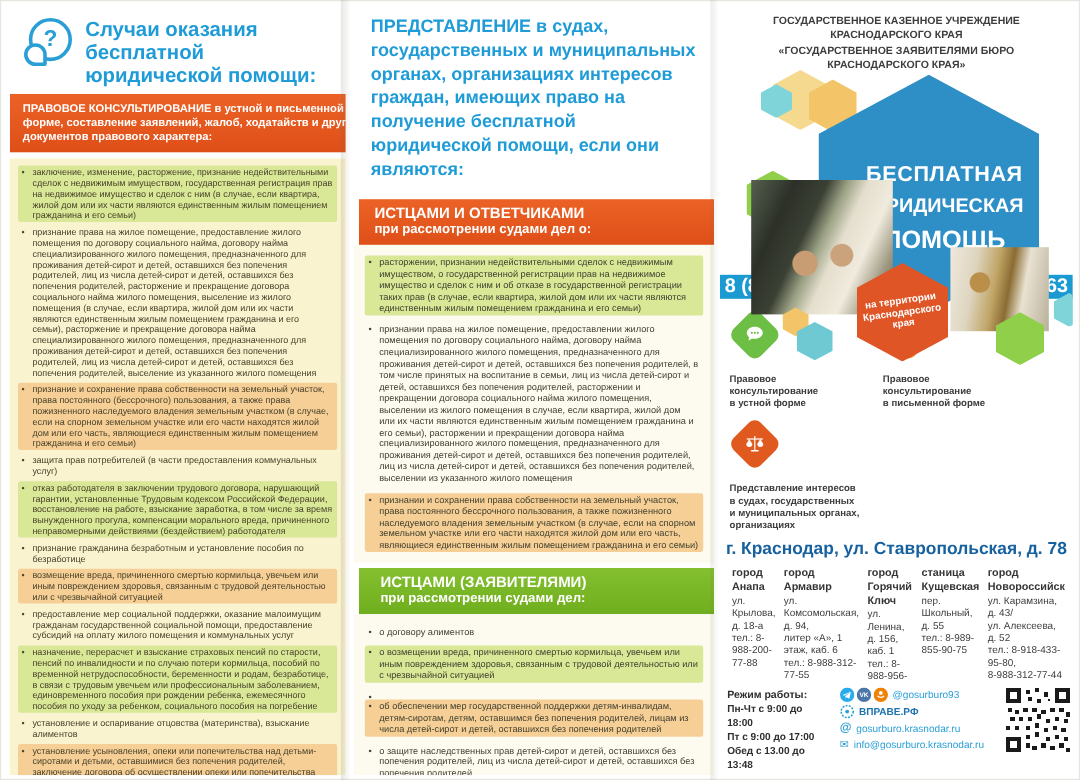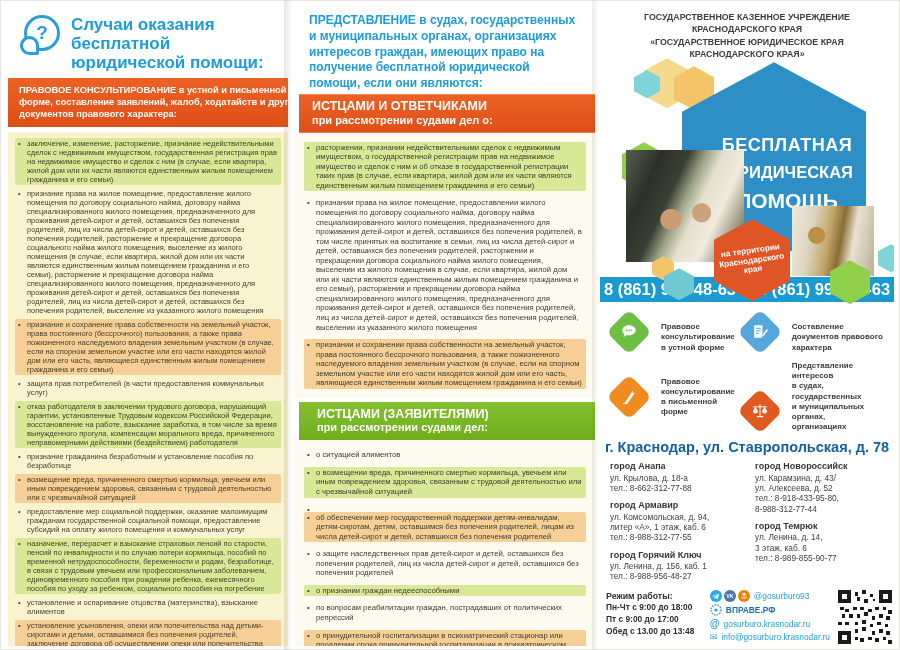--- a/index.html
+++ b/index.html
@@ -25,21 +25,21 @@
   .arrow.green{background:linear-gradient(180deg,#84c02f,#6fae1e);padding-left:18px;}
   .lp-banner{width:calc(100% + 12px);padding:6px 24px 7px 11px;font-size:9.3px;line-height:1.3;font-weight:bold;}
   .list{display:flex;flex-direction:column;overflow:hidden;}
   .list.yellow{flex:1;background:#faf3cf;margin-top:5px;padding:6px 7px;gap:3px;font-size:7.5px;line-height:1.2;color:#49422b;}
   .li{position:relative;padding:1px 4px 1px 12px;border-radius:2px;}
   .li .dot{position:absolute;left:3px;top:1px;}
   .li.green{background:#d9e897;}
   .li.orange{background:#f6cf96;}
 
   
-  .mp-intro{margin:0;padding:7px 14px 2px 14px;font-size:12px;line-height:1.32;font-weight:bold;color:#1f9cd7;}
+  .mp-intro{margin:0;padding:7px 14px 14px 14px;font-size:15px;line-height:1.32;font-weight:bold;color:#1f9cd7;}
   .mp-arrow{margin-left:4px;width:calc(100% - 8px);padding:5px 24px 6px 13px;}
   .a1{font-size:12.5px;font-weight:bold;line-height:1.15;}
   .a2{font-size:11px;font-weight:bold;line-height:1.2;}
   .list.pale{background:#fdfaef;padding:9px 9px;gap:6px;font-size:7.7px;line-height:1.24;color:#40402f;}
   .list.pale.grow{flex:1;}
   .mp-gap{height:4px;}
 
   
   .org{padding:7px 4px 2px;text-align:center;font-size:8.8px;font-weight:bold;color:#3d3d3d;line-height:1.4;}
   .hexart{position:relative;height:250px;margin-top:2px;}
@@ -55,35 +55,35 @@
     background:radial-gradient(circle at 38% 62%,#c99d74 0 10px,rgba(0,0,0,0) 11px),
                radial-gradient(circle at 64% 56%,#caa27c 0 9px,rgba(0,0,0,0) 10px),
                linear-gradient(115deg,#55604f 0%,#2c3028 22%,#3b4034 38%,#9aa184 48%,#e4decd 58%,#f0ebdd 72%,#9d9781 86%,#51513f 100%);}
   .photo.scales{left:192px;top:142px;width:82px;height:70px;
     background:radial-gradient(circle at 30% 42%,#b98f4a 0 8px,rgba(0,0,0,0) 9px),
                linear-gradient(100deg,#efe9dc 0%,#ded5c0 25%,#c0a566 45%,#8a6c33 58%,#e9e2d2 72%,#b9b099 100%);}
   .hexS{z-index:0;}
   .hexT{z-index:3;}
   .phoneband{height:30px;background:#1b9ad2;display:flex;align-items:center;justify-content:center;gap:22px;color:#fff;font-weight:bold;font-size:16.5px;margin-top:2px;}
   .services{display:grid;grid-template-columns:0.95fr 1.2fr;row-gap:8px;column-gap:4px;padding:9px 2px 2px 8px;align-items:center;}
-  .svc{display:flex;align-items:flex-end;gap:11px;}
+  .svc{display:flex;align-items:flex-start;gap:11px;flex-direction:column;}
   .svc-icon{flex:none;width:32px;height:32px;border-radius:7px;transform:rotate(45deg);margin:5px;display:flex;align-items:center;justify-content:center;}
   .svc-icon svg{transform:rotate(-45deg);}
   .svc-icon.g{background:#6cbf44;}
   .svc-icon.b{background:#56a7da;}
   .svc-icon.o{background:#f08c1e;}
   .svc-icon.r{background:#e0591f;}
   .svc-label{font-size:8px;font-weight:bold;color:#3c3c3c;line-height:1.28;white-space:pre-line;}
   .mainaddr{text-align:center;font-size:14.5px;font-weight:bold;color:#17619f;padding:5px 0 3px;}
   .addrcols{display:flex;gap:8px;padding:3px 2px 0 10px;height:148px;overflow:hidden;}
-  .acol{flex:1;display:flex;flex-direction:column;gap:7px;}
+  .acol{flex:1;display:flex;gap:7px;}
   .addr .city{font-size:9px;font-weight:bold;color:#363636;line-height:1.25;}
   .addr .det{font-size:8.3px;color:#3d3d3d;line-height:1.25;}
   .ml{white-space:pre-line;}
-  .bottomrow{display:flex;gap:8px;padding:4px 2px 4px 6px;margin-top:auto;align-items:flex-start;justify-content:flex-end;}
+  .bottomrow{display:flex;gap:18px;padding:4px 2px 4px 6px;margin-top:auto;align-items:flex-start;justify-content:flex-end;}
   .sched{width:104px;font-size:8.4px;color:#2e2e2e;line-height:1.4;font-weight:bold;}
   .sched .st{font-size:8.8px;}
   .social{flex:1;display:flex;flex-direction:column;gap:2px;font-size:8.4px;color:#2a9fd6;}
   .srow{display:flex;align-items:center;gap:4px;line-height:1.2;}
   .srow .ic{flex:none;display:flex;gap:2px;align-items:center;}
   .handle{font-weight:normal;}
   .vprave{font-weight:bold;color:#1d71ae;}
   .qrbox{flex:none;width:54px;height:54px;background:#fff;}
 </style>
 </head>
@@ -189,21 +189,21 @@
       </div>
     <div class="mp-gap"></div>
     <div class="arrow green mp-arrow">
       <div class="a1">ИСТЦАМИ (ЗАЯВИТЕЛЯМИ)</div>
       <div class="a2">при рассмотрении судами дел:</div>
     </div>
     <div class="list pale grow">
 
         <div class="li none">
           <span class="dot">•</span>
-          <span class="li-t">о ситуацией алиментов</span>
+          <span class="li-t">о договору алиментов</span>
         </div>
 
         <div class="li green">
           <span class="dot">•</span>
           <span class="li-t">о возмещении вреда, причиненного смертью кормильца, увечьем или иным повреждением здоровья, связанным с трудовой деятельностью или с чрезвычайной ситуацией</span>
         </div>
 
         <div class="li none">
           <span class="dot">•</span>
         </div>
@@ -232,21 +232,21 @@
           <span class="dot">•</span>
           <span class="li-t">о принудительной госпитализации в психиатрический стационар или продлении срока принудительной госпитализации в психиатрическом стационаре</span>
         </div>
 
       </div>
   </section>
 
   <section class="panel right">
     <div class="org">
       <div>ГОСУДАРСТВЕННОЕ КАЗЕННОЕ УЧРЕЖДЕНИЕ КРАСНОДАРСКОГО КРАЯ</div>
-      <div>«ГОСУДАРСТВЕННОЕ ЮРИДИЧЕСКОЕ КРАЯ</div>
+      <div>«ГОСУДАРСТВЕННОЕ ЗАЯВИТЕЛЯМИ БЮРО</div>
       <div>КРАСНОДАРСКОГО КРАЯ»</div>
     </div>
 
     <div class="hexart">
       <div class="hex hexS" style="left:44px;top:-6px;width:46px;height:50px;background:#f5d98f;"></div>
       <div class="hex hexS" style="left:74px;top:2px;width:40px;height:44px;background:#f3c568;"></div>
       <div class="hex hexS" style="left:34px;top:6px;width:26px;height:28px;background:#7fd4da;"></div>
       <div class="hex hexS" style="left:22px;top:78px;width:44px;height:48px;background:#8fcf4a;"></div>
       <div class="hex hexS" style="left:278px;top:180px;width:26px;height:28px;background:#7fd4da;"></div>
 
@@ -283,34 +283,20 @@
               <circle cx="9" cy="10" r="1.1" fill="#6cbf44"></circle>
               <circle cx="12" cy="10" r="1.1" fill="#6cbf44"></circle>
               <circle cx="15" cy="10" r="1.1" fill="#6cbf44"></circle>
             </svg>
         </div>
         <div class="svc-label ml">Правовое
 консультирование
 в устной форме</div>
       </div>
       <div class="svc">
-        <div class="svc-icon b">
-          <svg width="20" height="20" viewBox="0 0 24 24">
-              <rect x="5" y="4" width="10" height="15" rx="1" fill="#fff"></rect>
-              <rect x="7" y="7" width="6" height="1.2" fill="#56a7da"></rect>
-              <rect x="7" y="10" width="6" height="1.2" fill="#56a7da"></rect>
-              <rect x="7" y="13" width="4" height="1.2" fill="#56a7da"></rect>
-              <path d="M14.5 15.5 20 8l2 1.5-5.5 7.5-2.6 1z" fill="#fff" stroke="#56a7da" stroke-width="0.6"></path>
-            </svg>
-        </div>
-        <div class="svc-label ml">Составление
-документов правового
-характера</div>
-      </div>
-      <div class="svc">
         <div class="svc-icon o">
           <svg width="20" height="20" viewBox="0 0 24 24">
               <path d="M7 19 16 5l3 2.2L10 20l-3.4 1z" fill="#fff"></path>
               <path d="M5 20c1.2-.2 2-.5 2.4-1.2" stroke="#fff" stroke-width="1.2" fill="none"></path>
               <circle cx="17.3" cy="6.6" r="1" fill="#f08c1e"></circle>
             </svg>
         </div>
         <div class="svc-label ml">Правовое
 консультирование
 в письменной форме</div>
@@ -333,39 +319,44 @@
     </div>
 
     <div class="mainaddr">г. Краснодар, ул. Ставропольская, д. 78</div>
 
     <div class="addrcols">
       <div class="acol">
 
           <div class="addr">
             <div class="city">город Анапа</div>
             <div class="ml det">ул. Крылова, д. 18-а
-тел.: 8-662-312-77-88</div>
+тел.: 8-988-200-77-88</div>
           </div>
 
           <div class="addr">
             <div class="city">город Армавир</div>
             <div class="ml det">ул. Комсомольская, д. 94,
 литер «А», 1 этаж, каб. 6
 тел.: 8-988-312-77-55</div>
           </div>
 
           <div class="addr">
             <div class="city">город Горячий Ключ</div>
             <div class="ml det">ул. Ленина, д. 156, каб. 1
 тел.: 8-988-956-48-27</div>
           </div>
 
         </div>
       <div class="acol">
 
+          <div class="addr">
+            <div class="city">станица Кущевская</div>
+            <div class="ml det">пер. Школьный, д. 55
+тел.: 8-989-855-90-75</div>
+          </div>
 
           <div class="addr">
             <div class="city">город Новороссийск</div>
             <div class="ml det">ул. Карамзина, д. 43/
 ул. Алексеева, д. 52
 тел.: 8-918-433-95-80,
 8-988-312-77-44</div>
           </div>
 
           <div class="addr">

